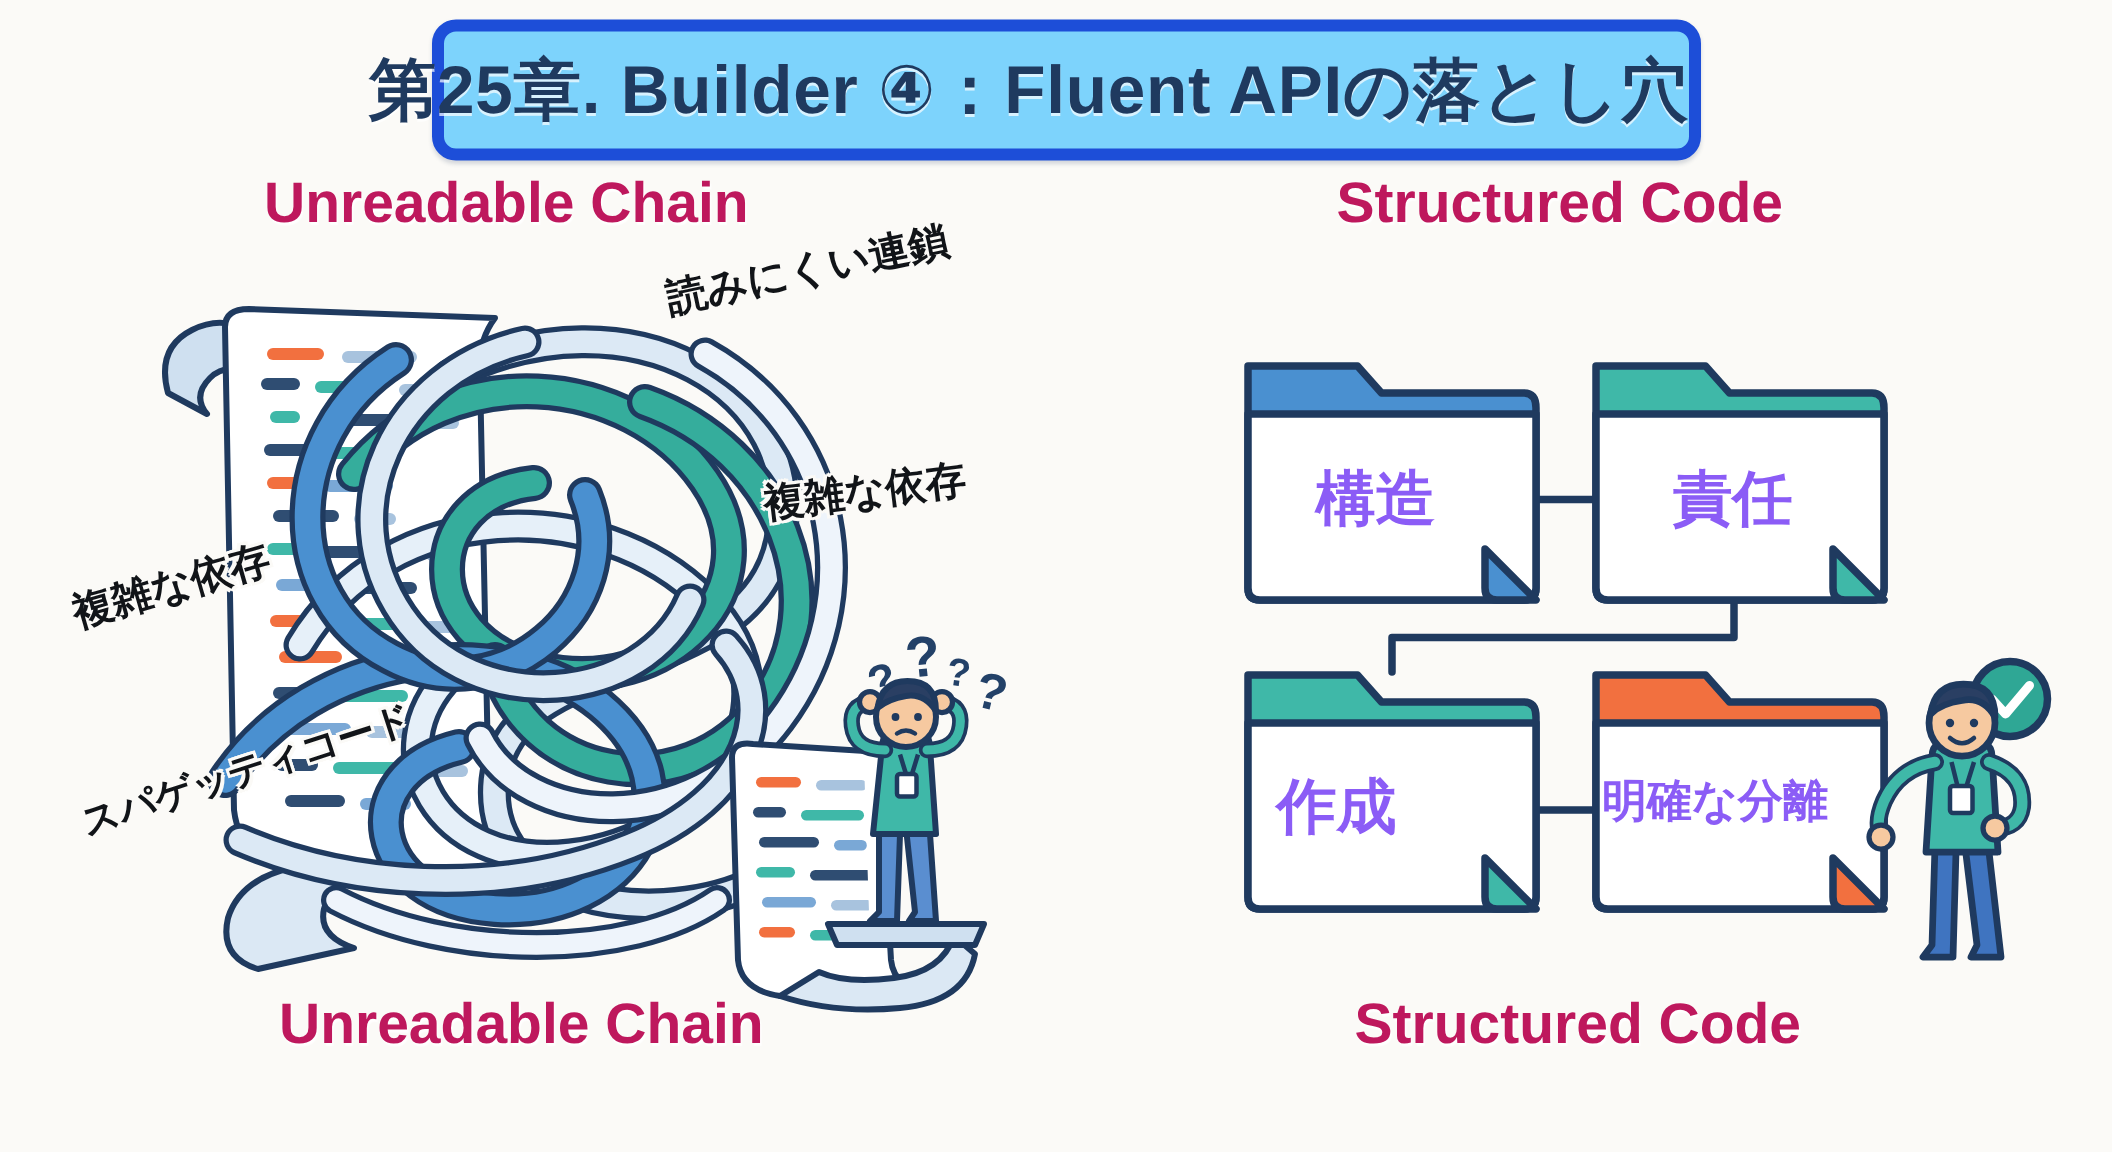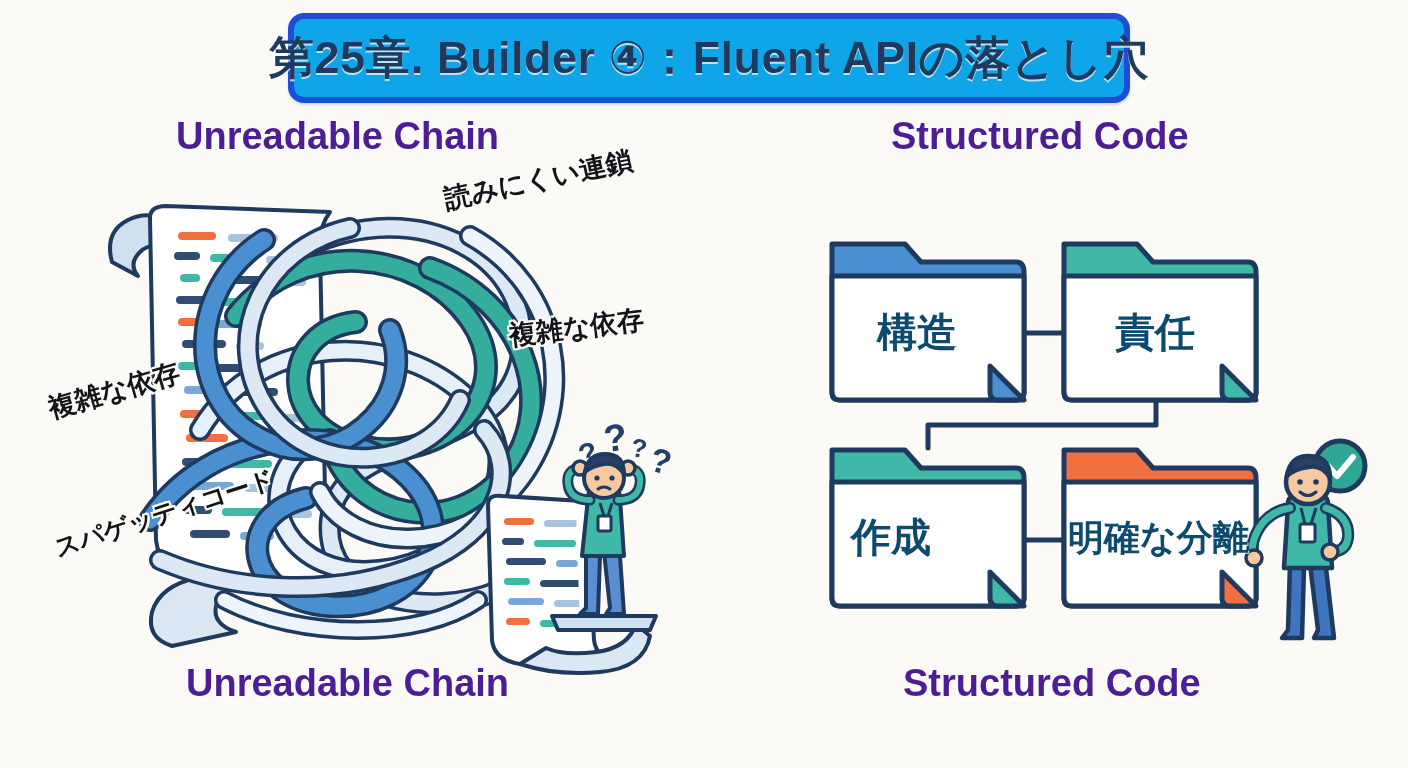--- a/index.html
+++ b/index.html
@@ -7,32 +7,32 @@
     width:1408px;height:768px;
     background:#fbfaf7;
     font-family:"Liberation Sans","DejaVu Sans",sans-serif;
     overflow:hidden;position:relative;
   }
   .stage{position:absolute;inset:0;}
 
   
   .title-box{
     position:absolute;left:288px;top:13px;width:830px;height:78px;
-    background:#0ea5e9;border:6px solid #1d4ed8;border-radius:16px;
-    display:flex;align-items:center;justify-content:center;
+    background:#7dd3fc;border:8px solid #1d4ed8;border-radius:16px;
+    display:flex;align-items:center;justify-content:flex-end;
     box-shadow:0 2px 3px rgba(31,58,95,.18);
   }
   .title-text{
     font-size:45px;font-weight:700;color:#1f3a5f;letter-spacing:.5px;
     white-space:nowrap;text-shadow:0 2px 0 rgba(255,255,255,.7);
   }
 
   
   .heading{
-    position:absolute;font-size:38px;font-weight:700;color:#4c1d95;
+    position:absolute;font-size:38px;font-weight:700;color:#be185d;
     white-space:nowrap;text-shadow:1px 2px 1px rgba(255,255,255,.9);
   }
   #h-left{left:176px;top:115px;}
   #h-right{left:891px;top:115px;}
   #c-left{left:186px;top:662px;}
   #c-right{left:903px;top:662px;}
 
   
   .annot{
     position:absolute;font-size:27px;font-weight:700;color:#111418;
@@ -41,28 +41,28 @@
       2px 0 0 #fbfaf7,-2px 0 0 #fbfaf7,0 2px 0 #fbfaf7,0 -2px 0 #fbfaf7,
       2px 2px 0 #fbfaf7,-2px -2px 0 #fbfaf7,2px -2px 0 #fbfaf7,-2px 2px 0 #fbfaf7;
   }
   #an-0{left:441px;top:182px;transform:rotate(-12deg);transform-origin:left top;}
   #an-1{left:507px;top:318px;transform:rotate(-7deg);transform-origin:left top;}
   #an-2{left:44px;top:392px;transform:rotate(-16deg);transform-origin:left top;}
   #an-3{left:50px;top:533px;transform:rotate(-18deg);transform-origin:left top;font-size:25px;}
 
   
   .folder-label{
-    position:absolute;font-size:40px;font-weight:700;color:#0c4a6e;
+    position:absolute;font-size:40px;font-weight:700;color:#8b5cf6;
     white-space:nowrap;
     text-shadow:1px 1px 0 rgba(255,255,255,.85);
   }
   #fl-0{left:877px;top:305px;}
   #fl-1{left:1115px;top:305px;}
   #fl-2{left:851px;top:510px;}
-  #fl-3{left:1068px;top:514px;font-size:36px;}
+  #fl-3{left:1068px;top:514px;font-size:30px;}
 
   svg{position:absolute;left:0;top:0;}
 </style>
 </head>
 <body>
 
 <div class="stage">
 
   <div class="title-box">
     <div class="title-text">第25章. Builder ④：Fluent APIの落とし穴</div>

